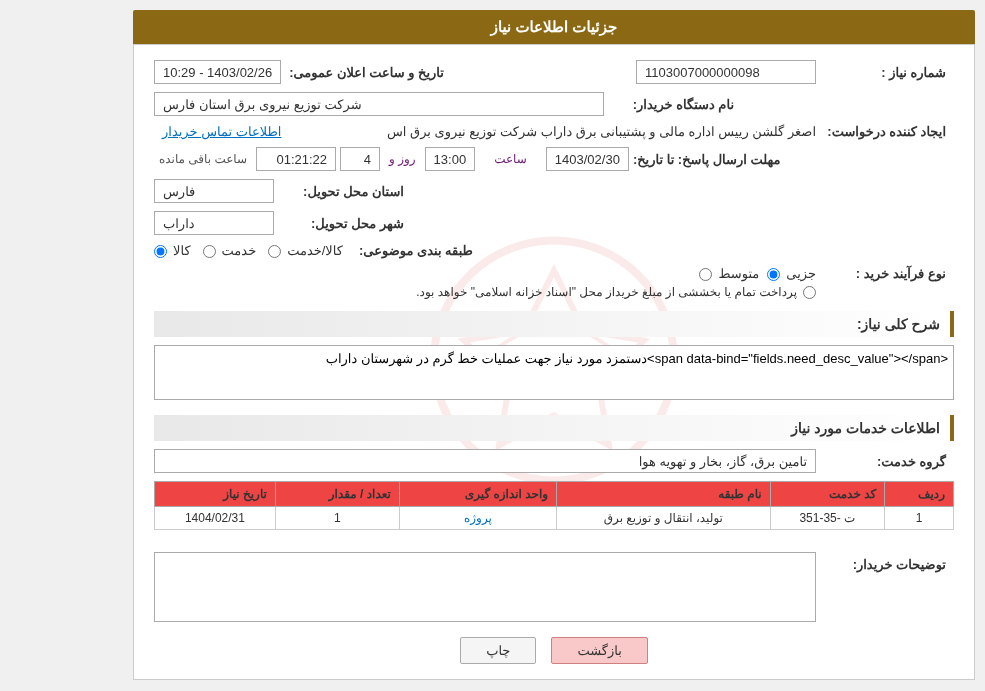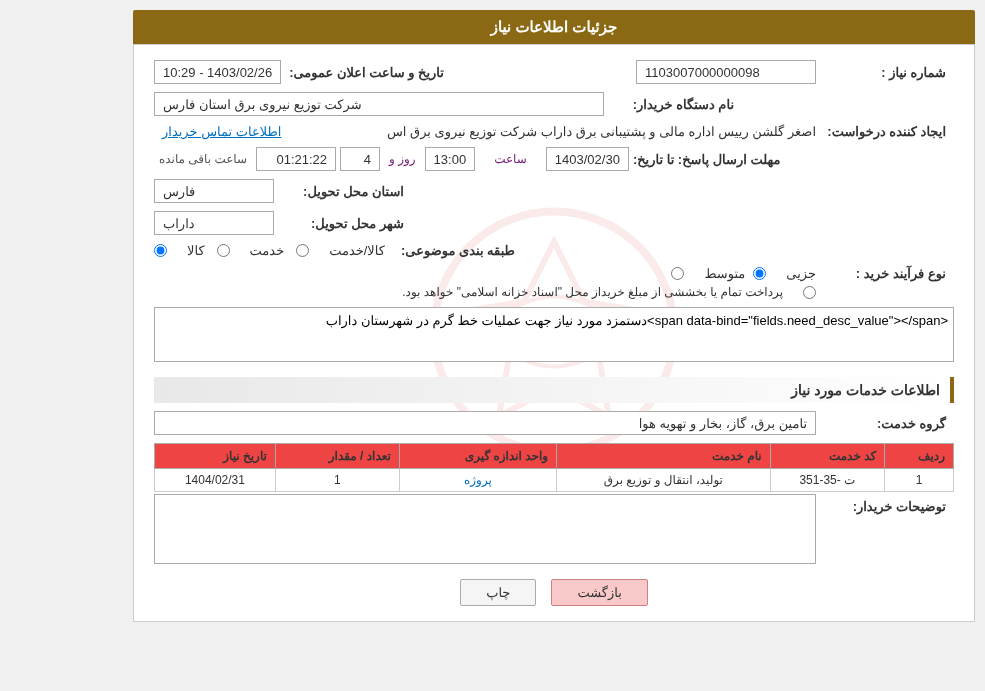--- a/index.html
+++ b/index.html
@@ -114,22 +114,22 @@
       color: #555;
     }
     .radio-group {
       display: flex;
       align-items: center;
       gap: 12px;
       direction: rtl;
     }
     .radio-item {
       display: flex;
-      align-items: center;
-      gap: 20px;
+      align-items: flex-end;
+      gap: 6px;
     }
     .section-title {
       background: linear-gradient(to right, #e8e8e8, #fff);
       border-right: 4px solid #8B6914;
       padding: 5px 10px;
       font-weight: bold;
       font-size: 14px;
       margin: 12px 0 8px 0;
       text-align: right;
     }
@@ -180,21 +180,21 @@
       padding: 4px 8px;
       text-align: center;
       background: #fff;
     }
     td.blue-link {
       color: #0070c0;
     }
     .buyer-notes-row {
       display: flex;
       align-items: flex-start;
-      margin-top: 2px;
+      margin-top: 22px;
       justify-content: center;
     }
     .buyer-notes-row .label {
       min-width: 130px;
       padding-top: 5px;
     }
     .buyer-notes-box {
       flex: 1;
       border: 1px solid #aaa;
       min-height: 70px;
@@ -359,20 +359,23 @@
               <input type="radio" name="purchase" style="">
             </div>
           </div>
           <div class="radio-item" style="direction:rtl;text-align:right;">
             <input type="radio" name="purchase" style="">
             <span style="font-size:12px;">پرداخت تمام یا بخششی از مبلغ خریداز محل "اسناد خزانه اسلامی" خواهد بود.</span>
           </div>
         </div>
       </div>
 
+      <div class="section-title">
+        <span>شرح کلی نیاز:</span>
+      </div>
       <div style="display:flex;align-items:flex-start;margin-bottom:8px;">
         <div style="flex:1;">
           <textarea class="description-box" style="width: 100%; min-height: 55px; border: 1px solid rgb(170, 170, 170); direction: rtl; text-align: right; font-family: Tahoma, Arial, sans-serif; font-size: 13px; padding: 5px; resize: none;">&lt;span data-bind="fields.need_desc_value"&gt;&lt;/span&gt;دستمزد مورد نیاز جهت عملیات خط گرم در شهرستان داراب</textarea>
         </div>
       </div>
 
       <div class="section-title">
         <span>اطلاعات خدمات مورد نیاز</span>
       </div>
 
@@ -381,21 +384,21 @@
         <div class="service-group-value">
           <span>تامین برق، گاز، بخار و تهویه هوا</span>
         </div>
       </div>
 
       <table>
         <thead>
           <tr>
             <th>ردیف</th>
             <th>کد خدمت</th>
-            <th>نام خدمت</th>
+            <th>نام طبقه</th>
             <th>واحد اندازه گیری</th>
             <th>تعداد / مقدار</th>
             <th>تاریخ نیاز</th>
           </tr>
         </thead>
         <tbody id="services-table-body">
         <tr>
               <td>1</td>
               <td>ت -35-351</td>
               <td>تولید، انتقال و توزیع برق</td>

